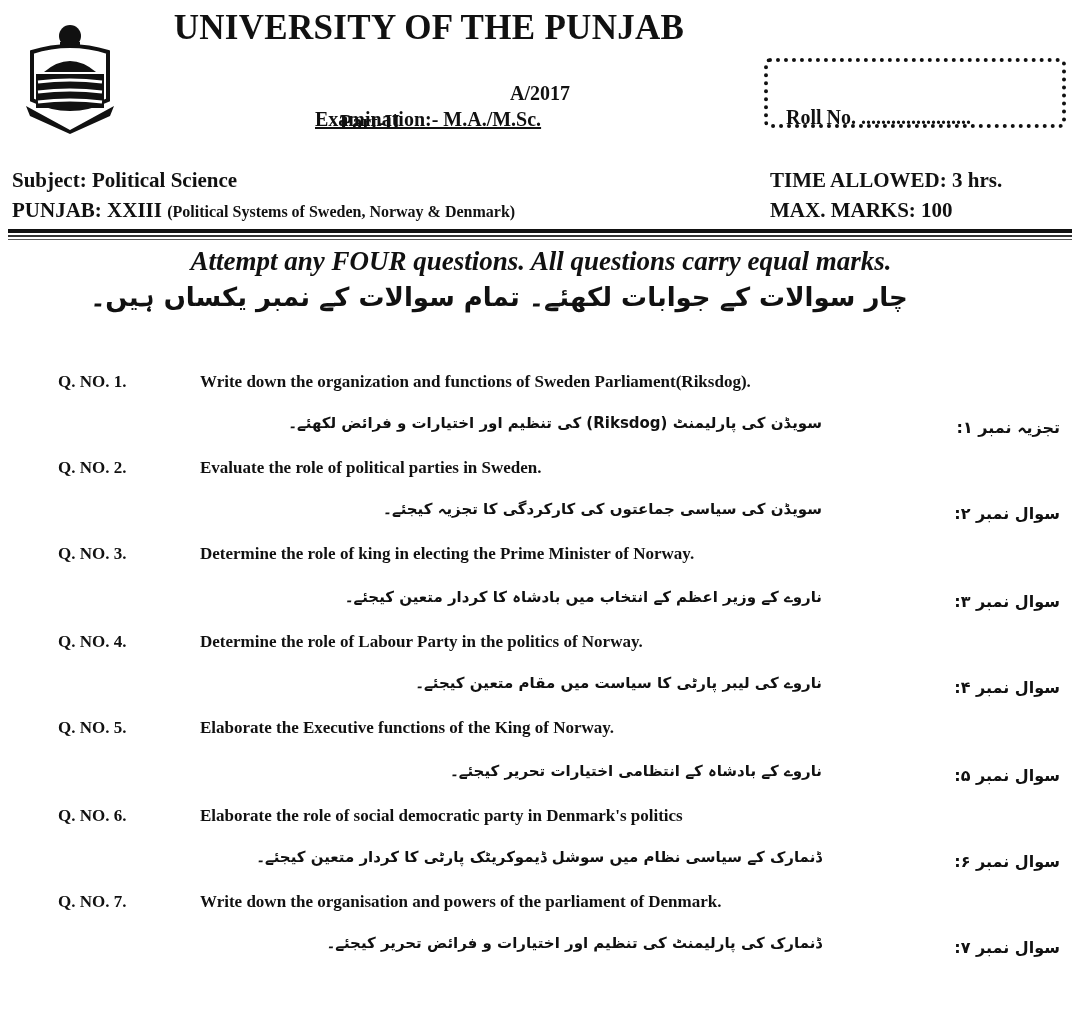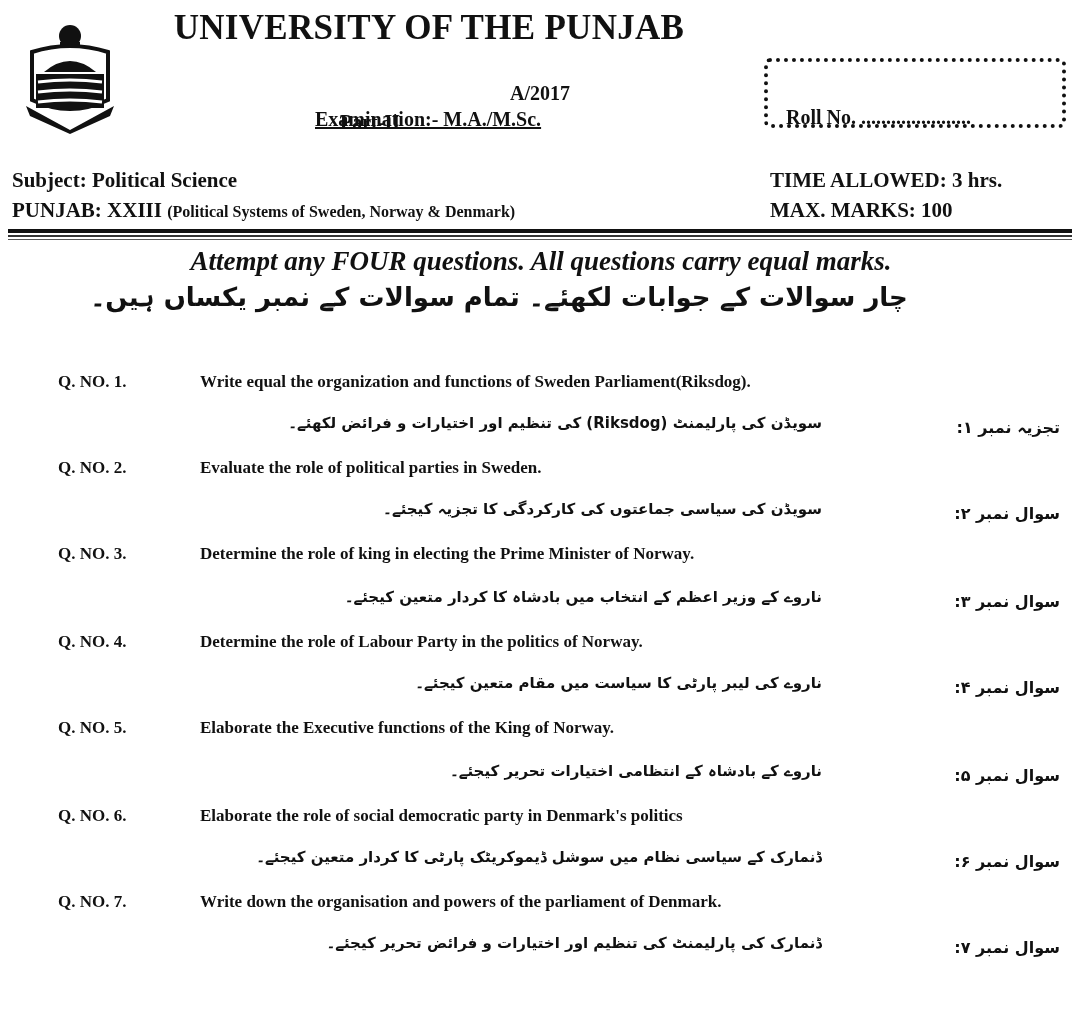--- a/index.html
+++ b/index.html
@@ -81,21 +81,21 @@
 <div class="abs marks">MAX. MARKS: 100</div>
 
 <div class="abs rule1"></div>
 <div class="abs rule2"></div>
 <div class="abs rule3"></div>
 
 <div class="abs instr">Attempt any FOUR questions. All questions carry equal marks.</div>
 <div class="abs urdu-instr">چار سوالات کے جوابات لکھئے۔ تمام سوالات کے نمبر یکساں ہیں۔</div>
 
 <div class="abs qno" style="top:372px">Q. NO. 1.</div>
-<div class="abs qtext" style="top:372px">Write equal the organization and functions of Sweden Parliament(Riksdog).</div>
+<div class="abs qtext" style="top:372px">Write down the organization and functions of Sweden Parliament(Riksdog).</div>
 <div class="abs urdu-q" style="top:414px">سویڈن کی پارلیمنٹ (Riksdog) کی تنظیم اور اختیارات و فرائض لکھئے۔</div>
 <div class="abs urdu-label" style="top:418px">تجزیہ نمبر ۱:</div>
 
 <div class="abs qno" style="top:458px">Q. NO. 2.</div>
 <div class="abs qtext" style="top:458px">Evaluate the role of political parties in Sweden.</div>
 <div class="abs urdu-q" style="top:500px">سویڈن کی سیاسی جماعتوں کی کارکردگی کا تجزیہ کیجئے۔</div>
 <div class="abs urdu-label" style="top:504px">سوال نمبر ۲:</div>
 
 <div class="abs qno" style="top:544px">Q. NO. 3.</div>
 <div class="abs qtext" style="top:544px">Determine the role of king in electing the Prime Minister of Norway.</div>

